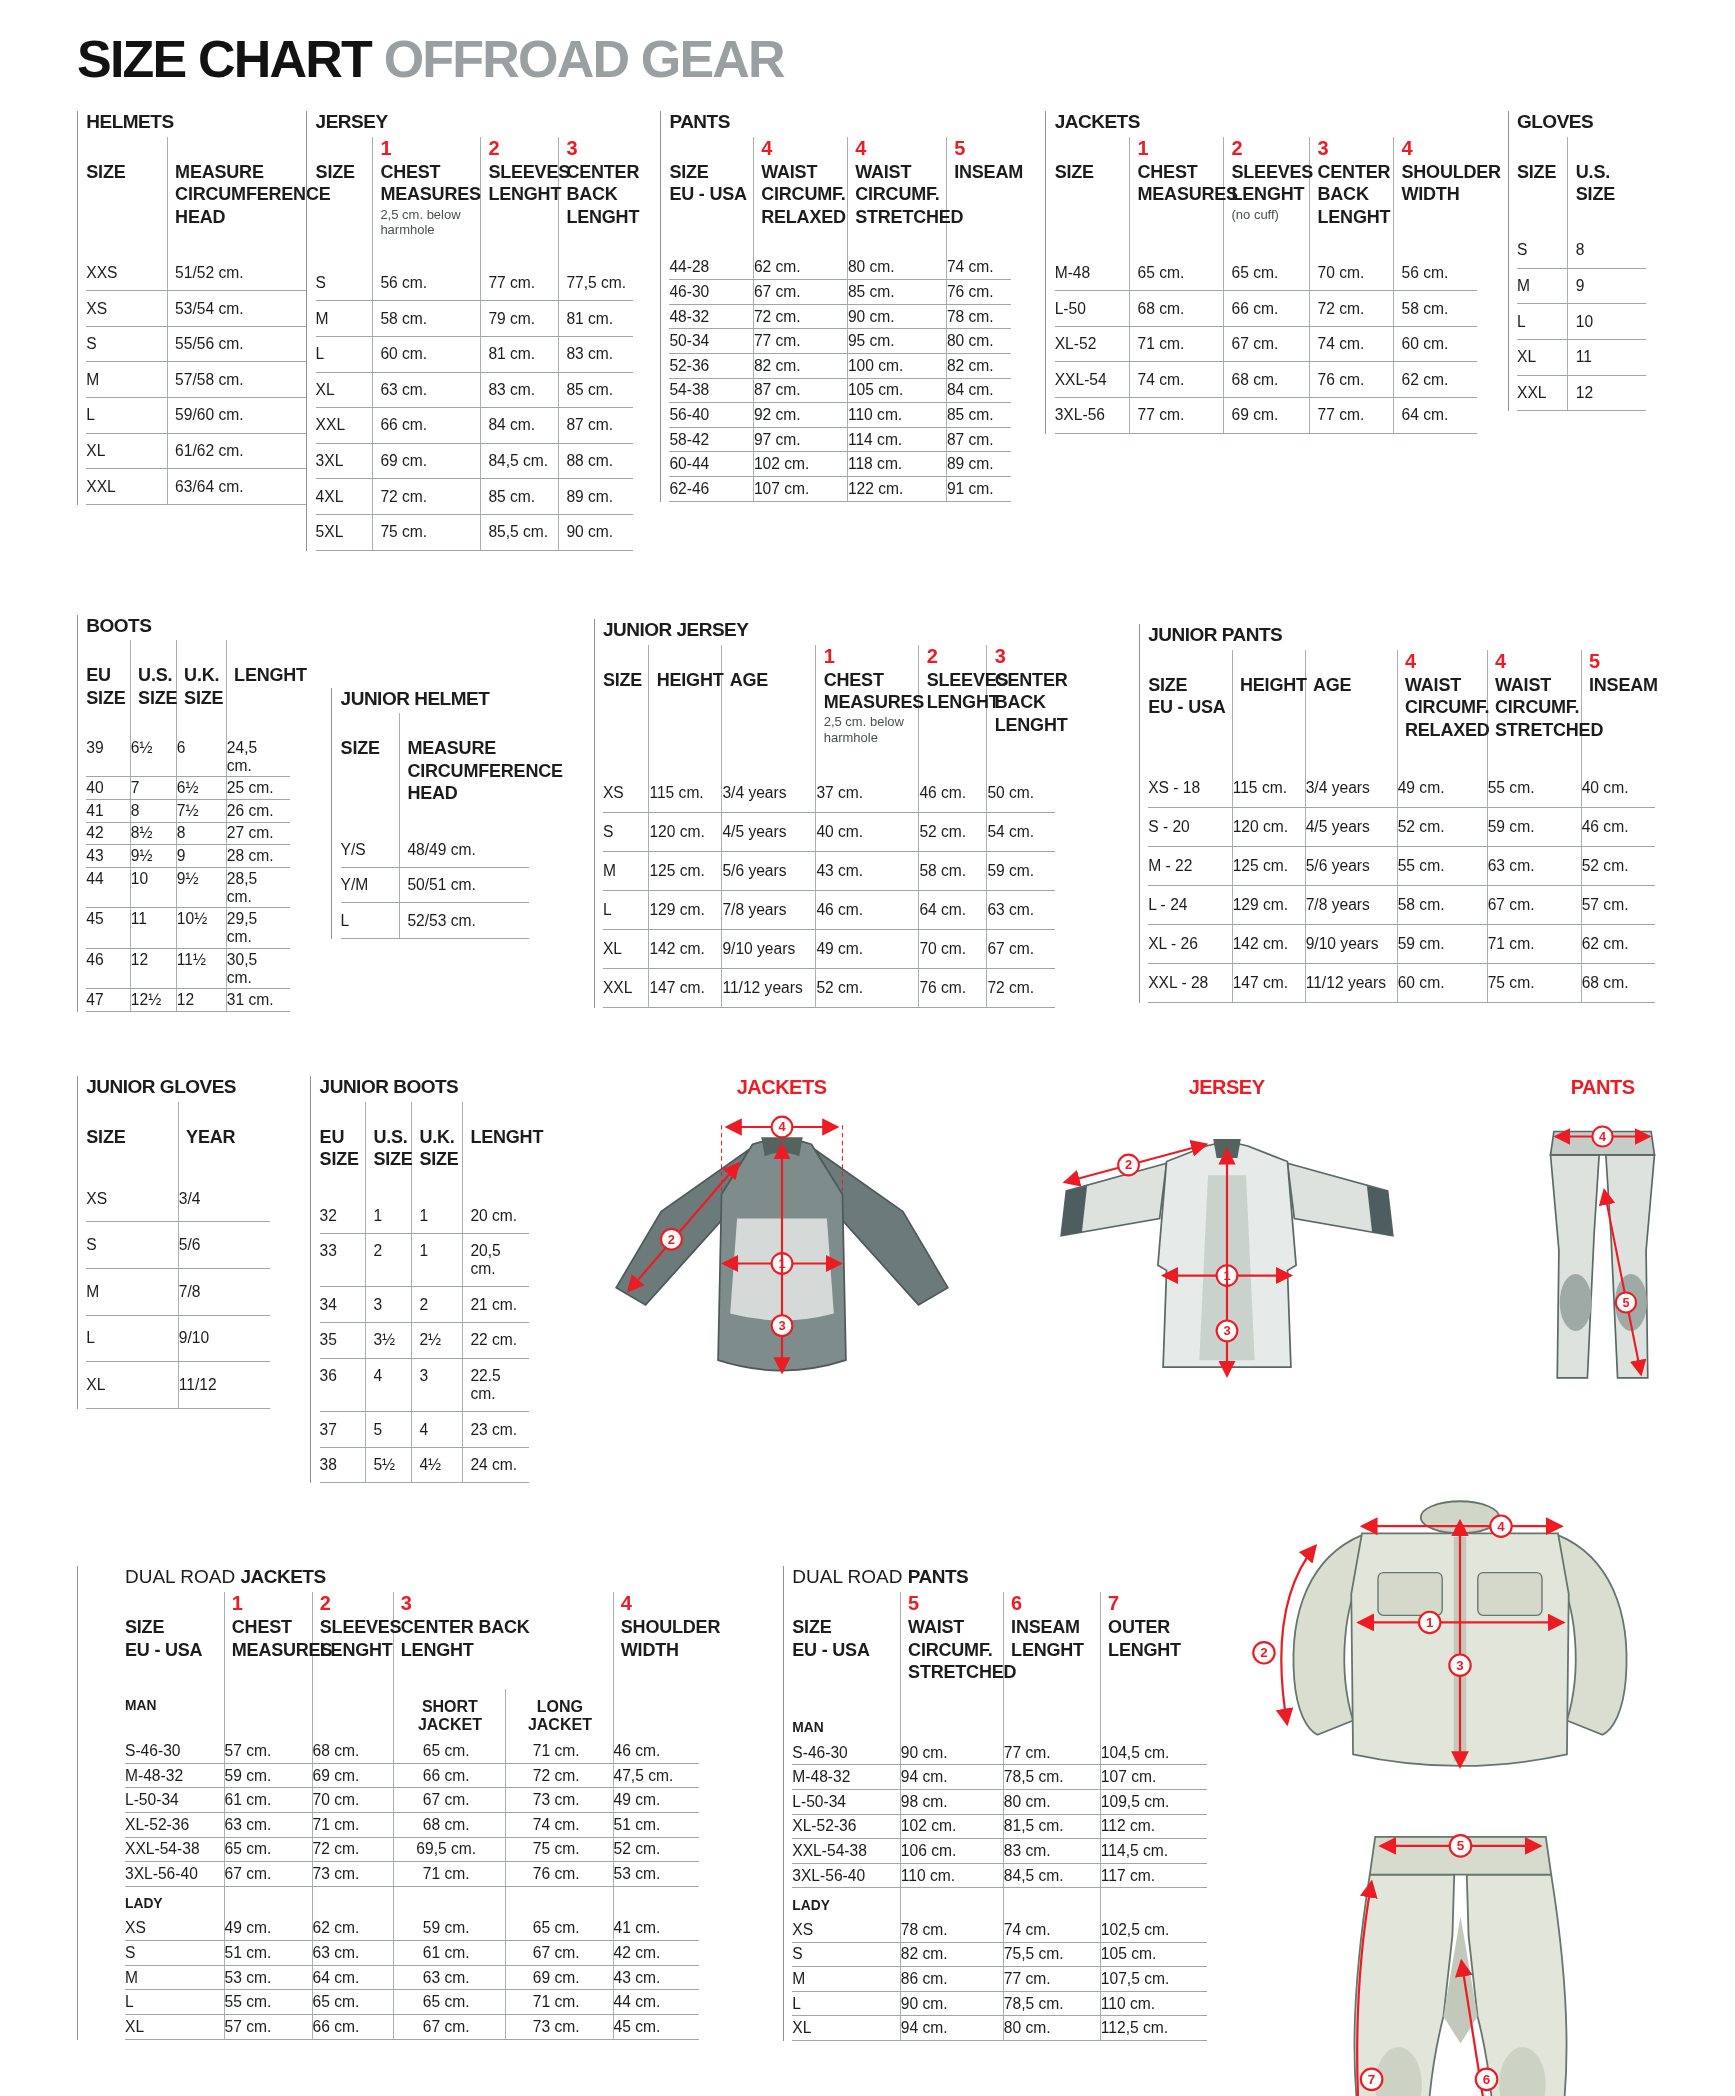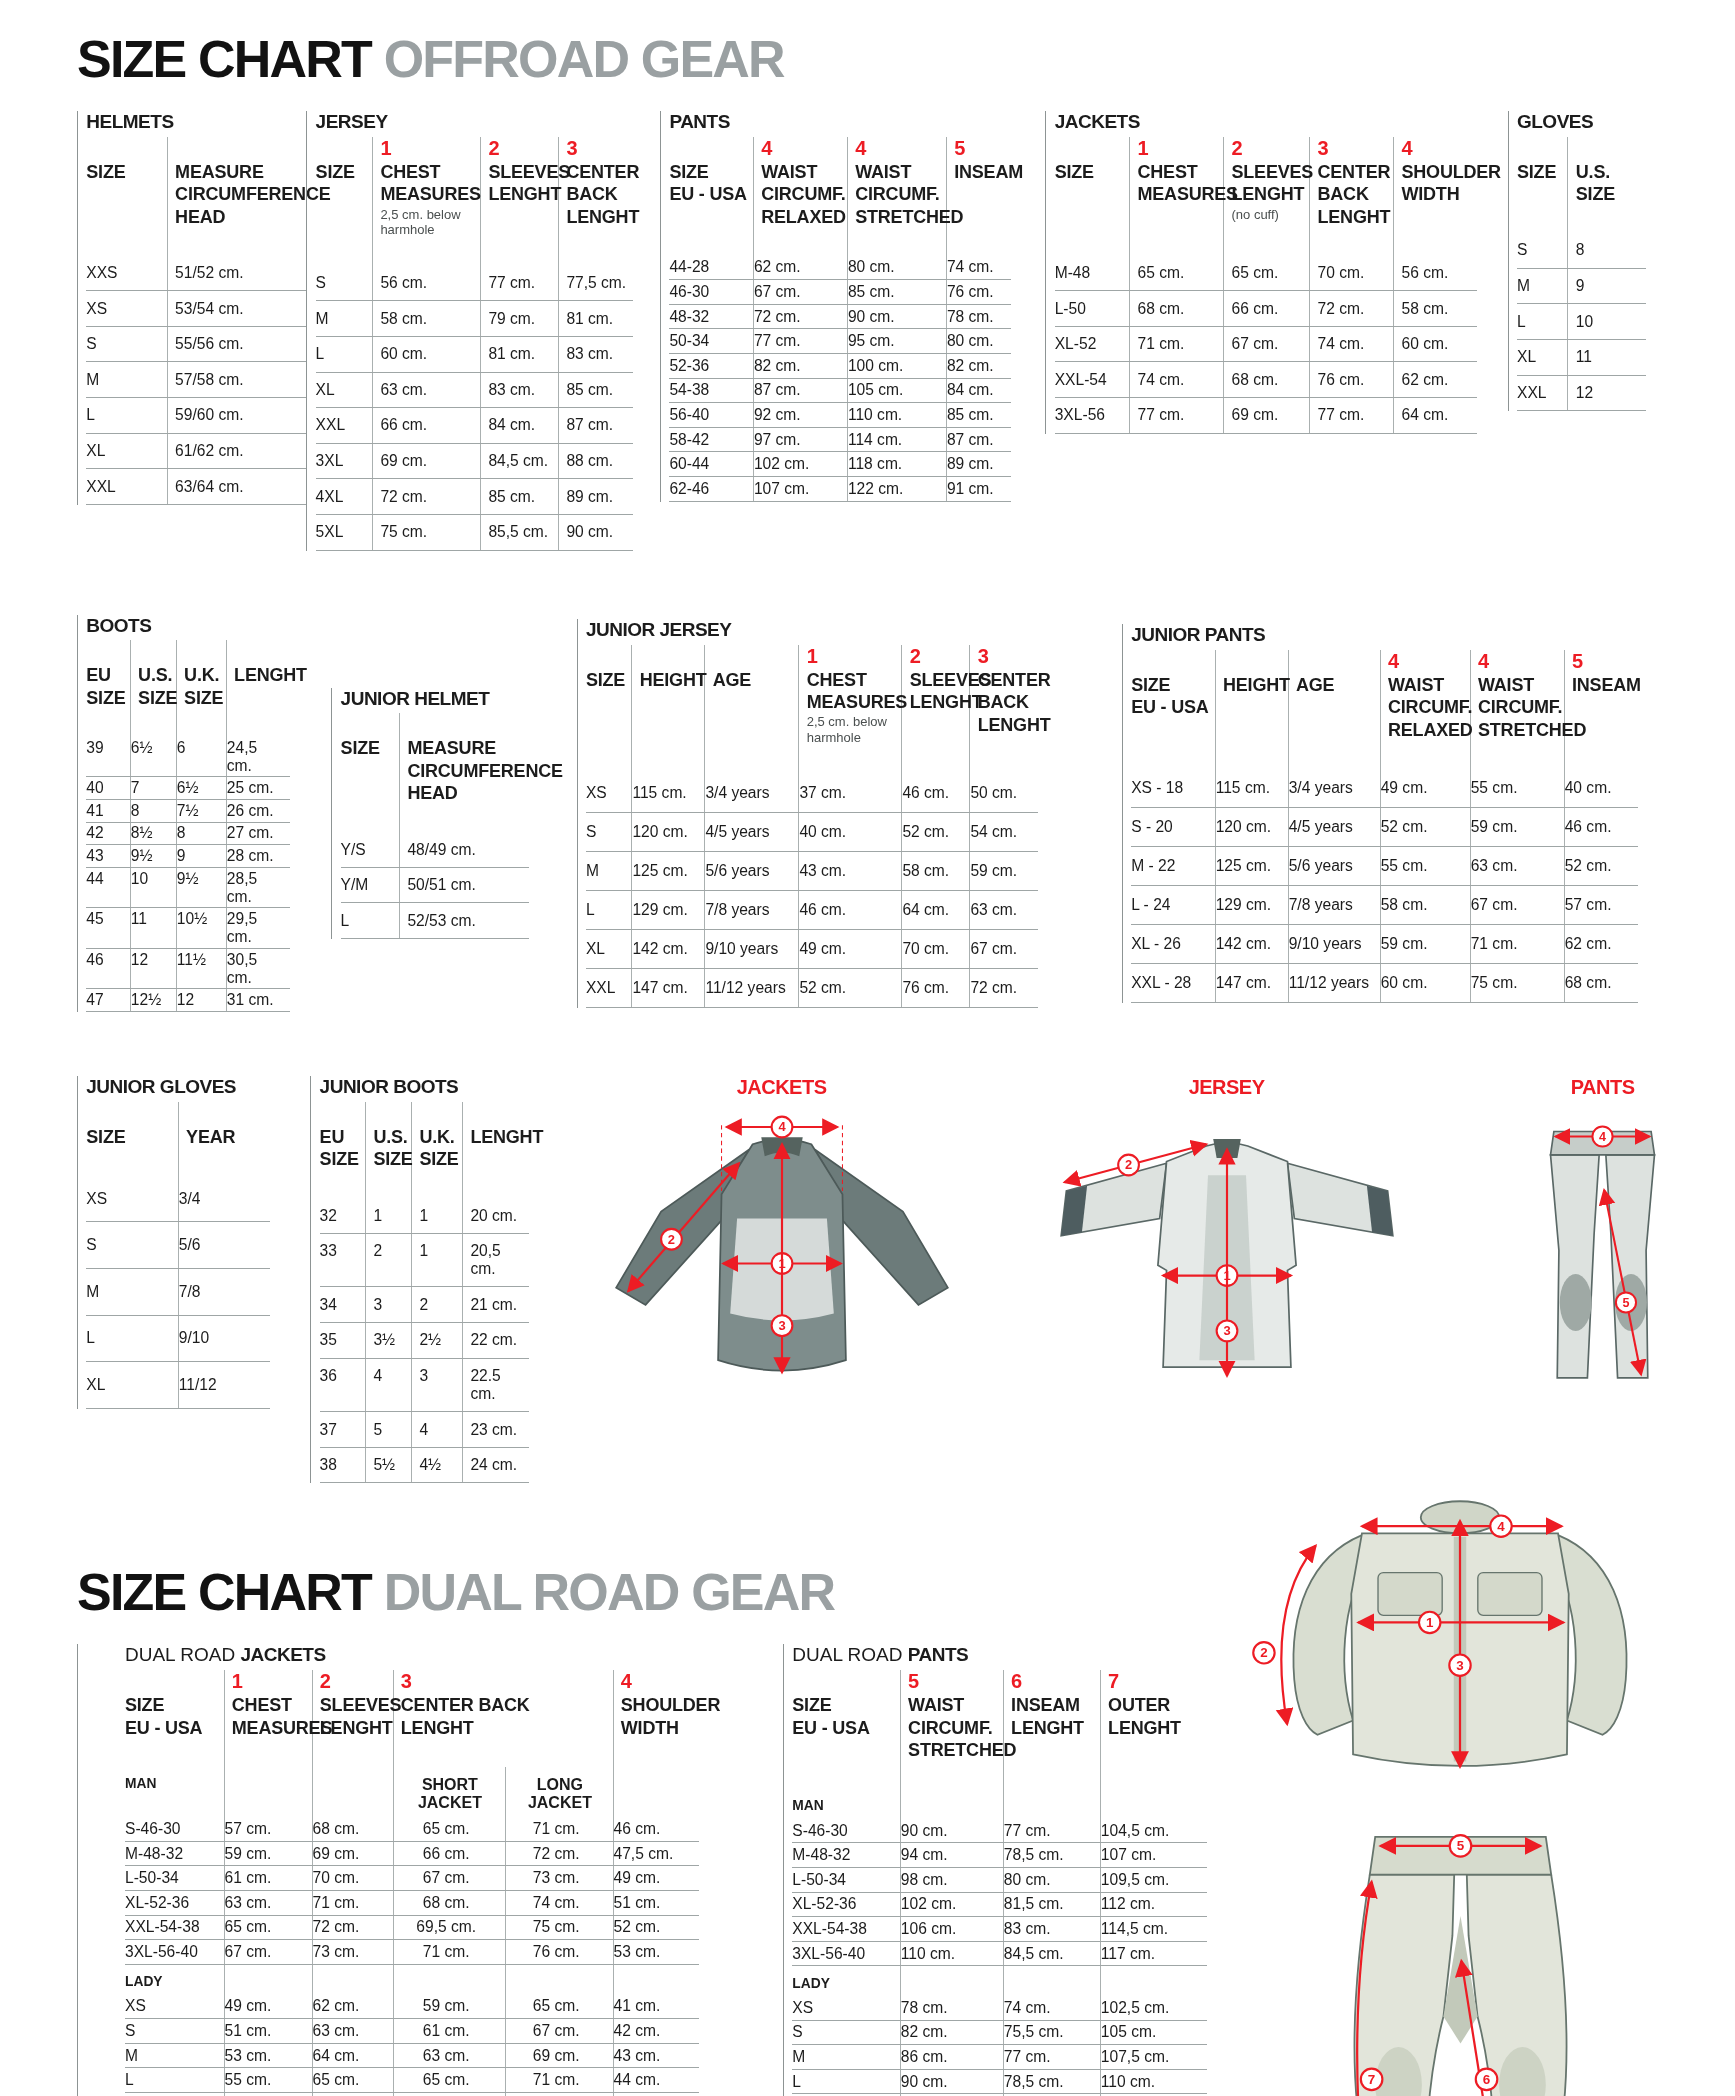--- a/index.html
+++ b/index.html
@@ -45,21 +45,21 @@
   .t-jrjersey { width:452px; } .t-jrjersey col.c0{width:46px;} .t-jrjersey col.c1{width:73px;} .t-jrjersey col.c2{width:94px;} .t-jrjersey col.c3{width:103px;} .t-jrjersey col.c4{width:68px;}
   .t-jrpants  { width:507px; } .t-jrpants  col.c0{width:84px;} .t-jrpants col.c1{width:73px;} .t-jrpants col.c2{width:92px;} .t-jrpants col.c3{width:90px;} .t-jrpants col.c4{width:94px;}
   .t-jrgloves { width:184px; } .t-jrgloves col.c0{width:92px;}
   .t-jrboots  { width:209px; } .t-jrboots  col.c0{width:46px;} .t-jrboots col.c1{width:46px;} .t-jrboots col.c2{width:51px;}
   .t-drjackets{ width:574px; } .t-drjackets col.c0{width:99px;} .t-drjackets col.c1{width:88px;} .t-drjackets col.c2{width:81px;} .t-drjackets col.c3{width:112px;} .t-drjackets col.c4{width:108px;}
   .t-drjackets td:nth-child(4), .t-drjackets td:nth-child(5) { text-align:center; }
   .t-drpants  { width:415px; } .t-drpants col.c0{width:108px;} .t-drpants col.c1{width:103px;} .t-drpants col.c2{width:97px;}
 
   
   .b-helmets{margin-right:0px;} .b-jersey{margin-right:27.5px;} .b-pants{margin-right:34px;} .b-jackets{margin-right:31px;}
-  .b-boots{margin-right:41px;} .b-jrhelmet{margin-right:48px;} .b-jrjersey{margin-right:84px;}
+  .b-boots{margin-right:41px;} .b-jrhelmet{margin-right:65px;} .b-jrjersey{margin-right:84px;}
   .b-jrgloves{margin-right:40px;} .b-jrboots{margin-right:0;}
   .b-drjackets{margin-right:84px;padding-left:47px;}
   .row1{margin-bottom:64px;} .row2{margin-bottom:64px;align-items:center;} .row3{margin-bottom:55px;}
 
   
   .diagram { display:flex; flex-direction:column; align-items:center; flex:none; }
   .diagram-label { color:#ed1c24; font-size:20px; font-weight:800; letter-spacing:-0.5px; margin-bottom:9.2px; }
   .d-ojacket{ margin-left:51px; width:404px; }
   .d-ojersey{ margin-left:32px; width:422px; }
   .d-opants { margin-left:27.5px; width:275px; }
@@ -979,21 +979,20 @@
         <g>
           <line class="mline" x1="152" y1="98" x2="196" y2="318" marker-start="url(#ah3)" marker-end="url(#ah3)"></line>
           <circle class="mcirc" cx="178" cy="232" r="12"></circle>
             <text class="mnum" x="178" y="237">5</text>
         </g>
       </svg>
     </div>
   </div>
 
   <div class="dual-section">
-    <h1 class="main-title"><span class="t-black">SIZE CHART</span> <span class="t-gray">DUAL ROAD GEAR</span></h1>
 
     <div class="trow">
       <div class="block b-drjackets">
           <div class="block-title"><span class="light">DUAL ROAD </span>JACKETS</div>
           <table class="sc-table t-drjackets rows-tight">
             <colgroup>
               <col class="c0">
               <col class="c1">
               <col class="c2">
               <col class="c3">

